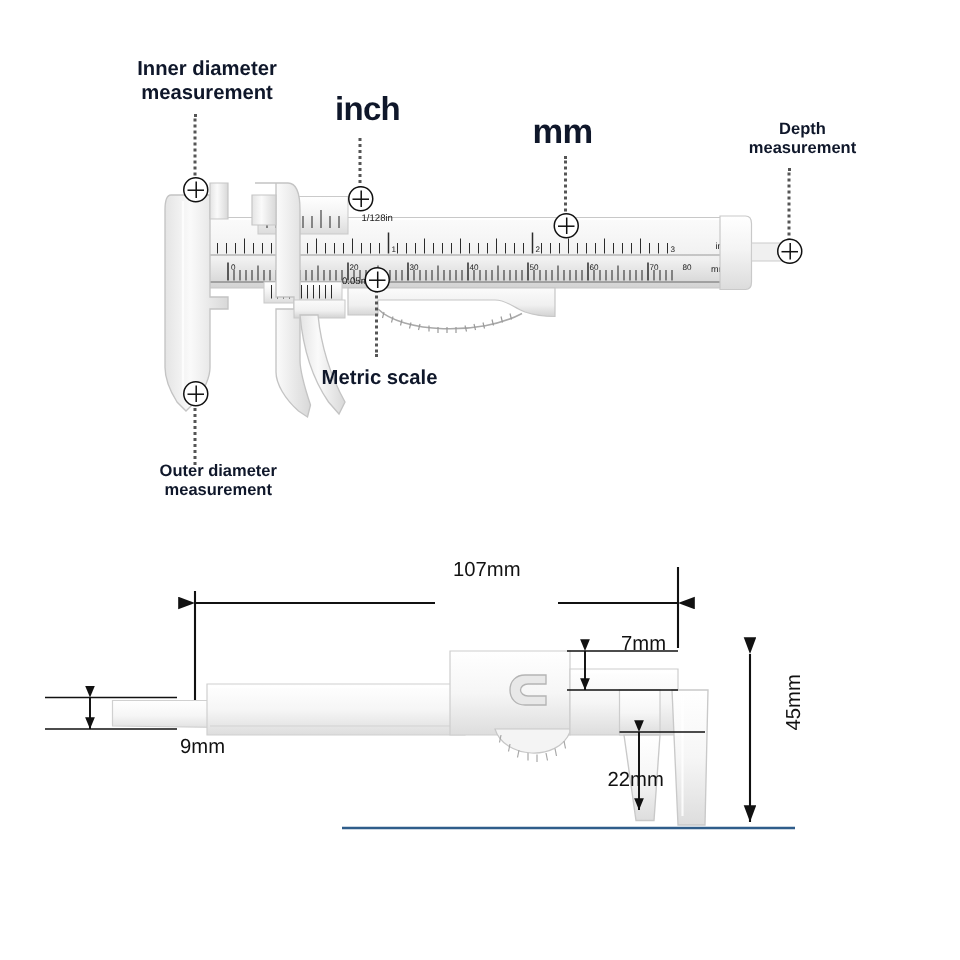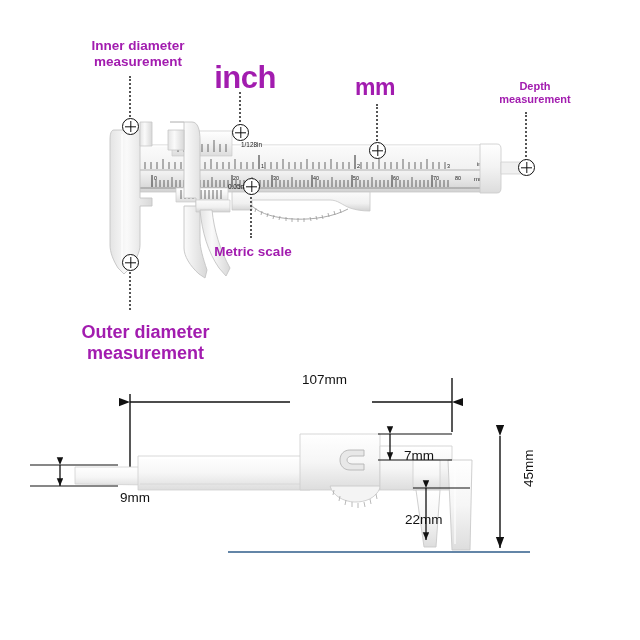--- a/index.html
+++ b/index.html
@@ -7,27 +7,27 @@
     width:640px;height:640px;
     background:#ffffff;
     font-family:"Liberation Sans", sans-serif;
     color:#000;
     overflow:hidden;
     position:relative;
   }
   .stage{position:absolute;inset:0;}
 
   
-  .lbl{position:absolute;font-weight:bold;line-height:1.15;text-align:center;color:#a21caf;white-space:pre-line;}
+  .lbl{position:absolute;font-weight:bold;line-height:1.15;text-align:center;color:#0f172a;white-space:pre-line;}
   .lbl-inner{left:78px;top:38px;width:120px;font-size:13.5px;}
-  .lbl-inch{left:205px;top:60px;width:80px;font-size:31px;letter-spacing:-.5px;}
+  .lbl-inch{left:205px;top:60px;width:80px;font-size:22px;letter-spacing:-.5px;}
   .lbl-mm{left:340px;top:74px;width:70px;font-size:23px;letter-spacing:-.5px;}
   .lbl-depth{left:470px;top:80px;width:130px;font-size:11px;}
   .lbl-metric{left:188px;top:244px;width:130px;font-size:13.5px;text-align:center;}
-  .lbl-outer{left:78px;top:322px;width:135px;font-size:18px;}
+  .lbl-outer{left:78px;top:308px;width:135px;font-size:11px;}
 
   
   .leader{position:absolute;border-left:2px dotted #555;}
   .l-inner{left:129px;top:76px;height:48px;}
   .l-inch{left:239px;top:92px;height:38px;}
   .l-mm{left:376px;top:104px;height:44px;}
   .l-depth{left:525px;top:112px;height:52px;}
   .l-metric{left:250px;top:186px;height:52px;}
   .l-outer{left:129px;top:268px;height:42px;}
 
@@ -39,21 +39,21 @@
   .x-inner{left:122px;top:118px;}
   .x-inch{left:232px;top:124px;}
   .x-mm{left:369px;top:142px;}
   .x-depth{left:518px;top:159px;}
   .x-metric{left:243px;top:178px;}
   .x-outer{left:122px;top:254px;}
 
   
   .dim{position:absolute;font-size:13.5px;font-weight:normal;color:#111;}
   .d-107{left:302px;top:372px;}
-  .d-7{left:404px;top:421px;margin-top:27px;}
+  .d-7{left:414px;top:421px;}
   .d-45{left:521px;top:487px;transform:rotate(-90deg);transform-origin:left top;}
   .d-22{left:405px;top:512px;}
   .d-9{left:84px;top:490px;margin-left:36px;}
 </style>
 </head>
 <body>
 
 <div class="stage">
 
   <svg width="640" height="360" style="position:absolute;left:0;top:0;">

